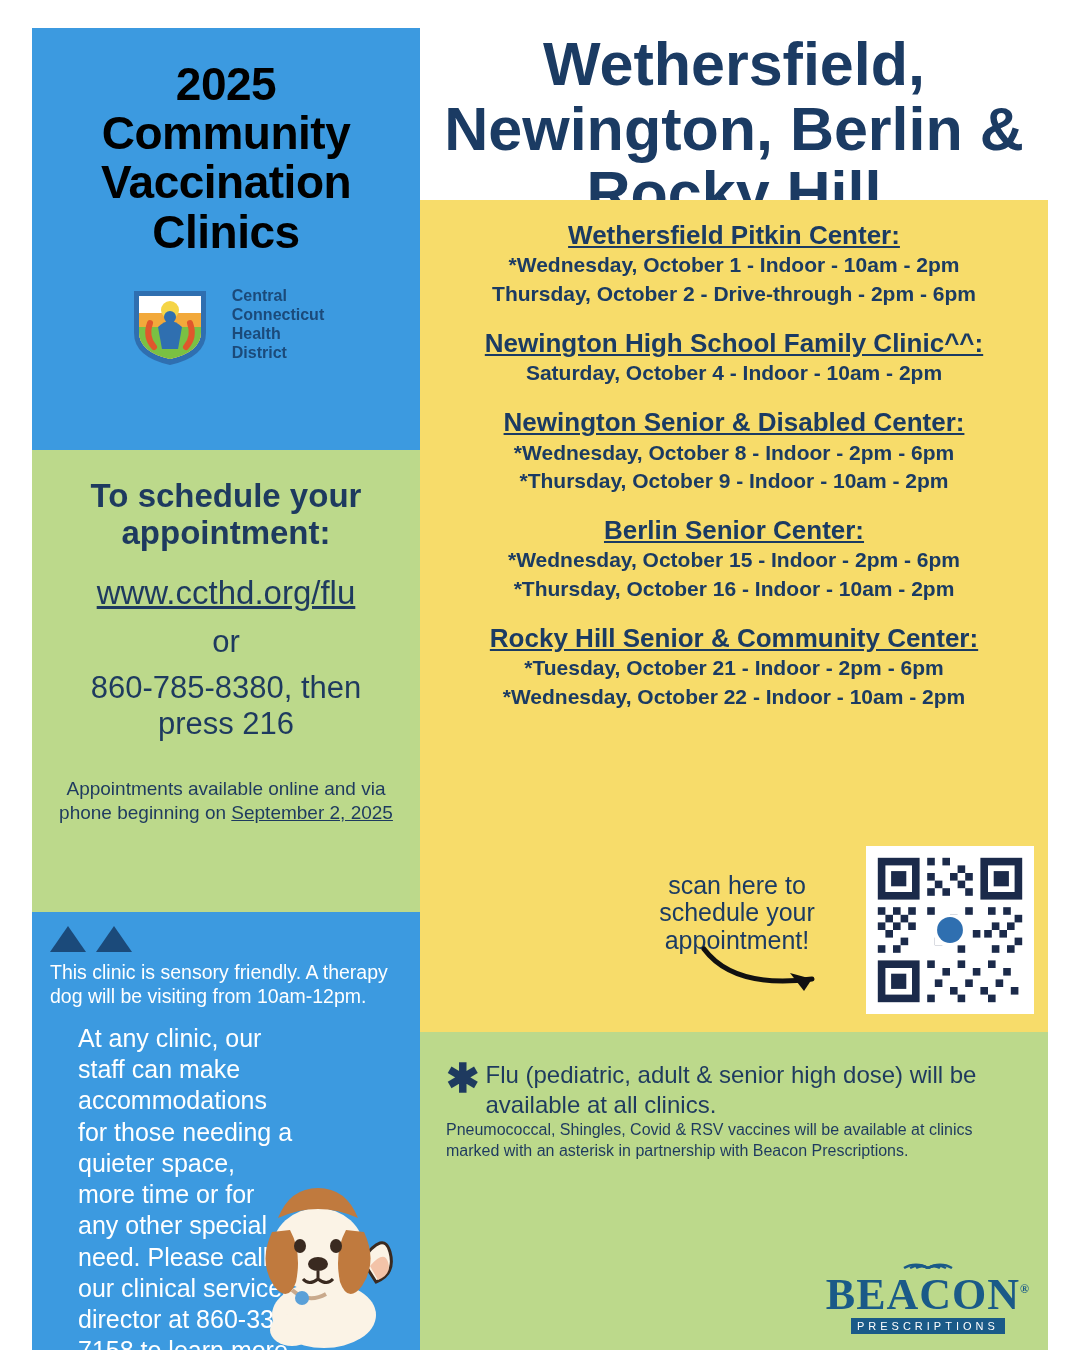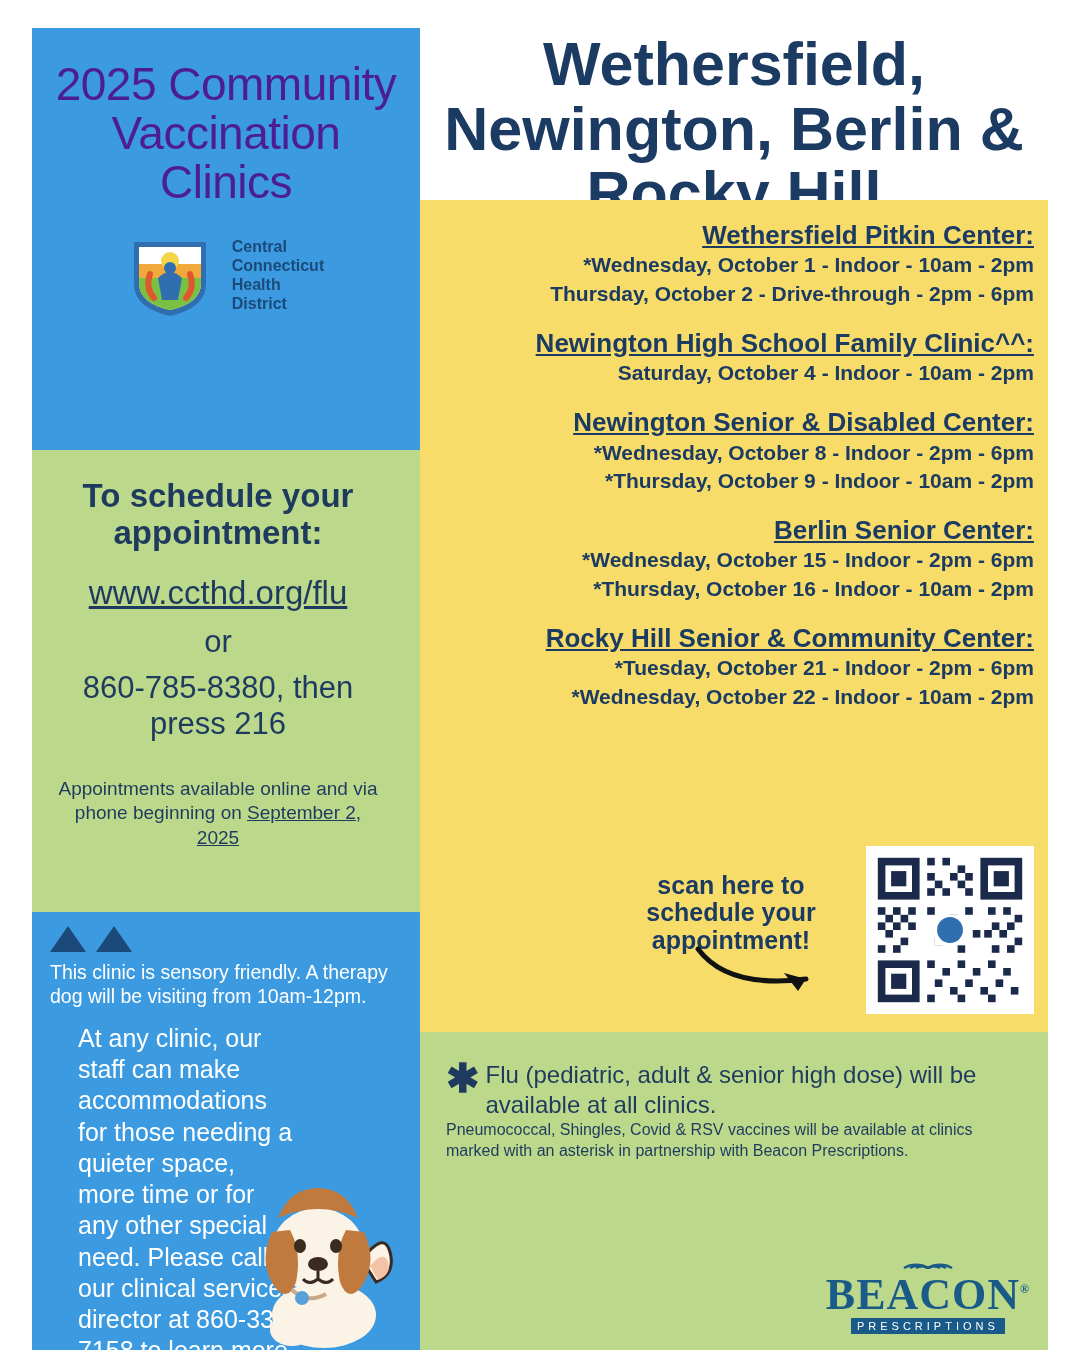--- a/index.html
+++ b/index.html
@@ -18,23 +18,23 @@
     width: 388px; height: 1322px;
   }
 
   .blue-top {
     background: #3c9ae0;
     width: 388px; height: 422px;
     padding: 32px 16px 10px 16px;
     text-align: center;
   }
   .poster-title {
-    color: #4c1d95;
+    color: #000000;
     font-size: 46px;
-    font-weight: normal;
+    font-weight: bold;
     line-height: 1.07;
     letter-spacing: -0.5px;
   }
 
   .logo-wrap {
     margin-top: 26px;
     display: flex;
     align-items: center;
     justify-content: center;
     gap: 20px;
@@ -44,21 +44,21 @@
     text-align: left;
     color: #1b4a7a;
     font-size: 16px;
     font-weight: bold;
     line-height: 1.18;
   }
 
   .green-mid {
     background: #bcd98b;
     width: 388px; height: 462px;
-    padding: 28px 38px 10px 22px;
+    padding: 28px 22px 10px 22px;
     text-align: center;
     color: #1e3a5f;
   }
   .sched-head {
     font-size: 33px;
     font-weight: bold;
     line-height: 1.12;
   }
   .sched-url {
     margin-top: 22px;
@@ -134,42 +134,41 @@
   }
 
   .yellow-block {
     background: #f7dc6a;
     width: 628px;
     height: 832px;
     padding: 20px 14px 0 14px;
     color: #1b3b63;
     position: relative;
   }
-  .clinic { text-align: right; margin-bottom: 20px; }
+  .clinic { text-align: center; margin-bottom: 20px; }
   .clinic-name {
     font-size: 26px;
     font-weight: bold;
     text-decoration: underline;
     line-height: 1.2;
   }
   .clinic-line {
     font-size: 21px;
     font-weight: bold;
     line-height: 1.35;
   }
 
   .qr-row {
     position: absolute;
     left: 14px; bottom: 18px;
     width: 600px;
     display: flex;
     align-items: center;
     justify-content: flex-end;
-    gap: 20px;
-    font-weight: bold;
+    gap: 14px;
   }
   .qr-caption {
     font-size: 25px;
     line-height: 1.1;
     color: #1b3b63;
     text-align: center;
     position: relative;
     padding-bottom: 34px;
     width: 230px;
   }

